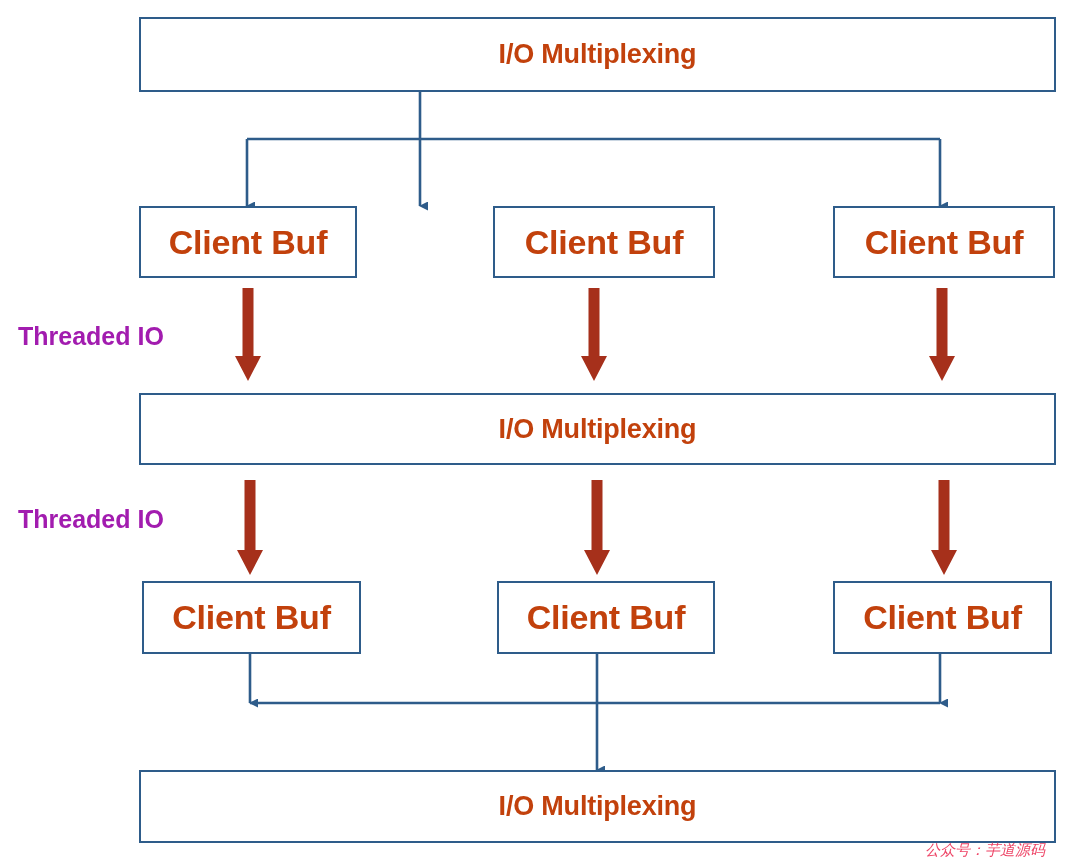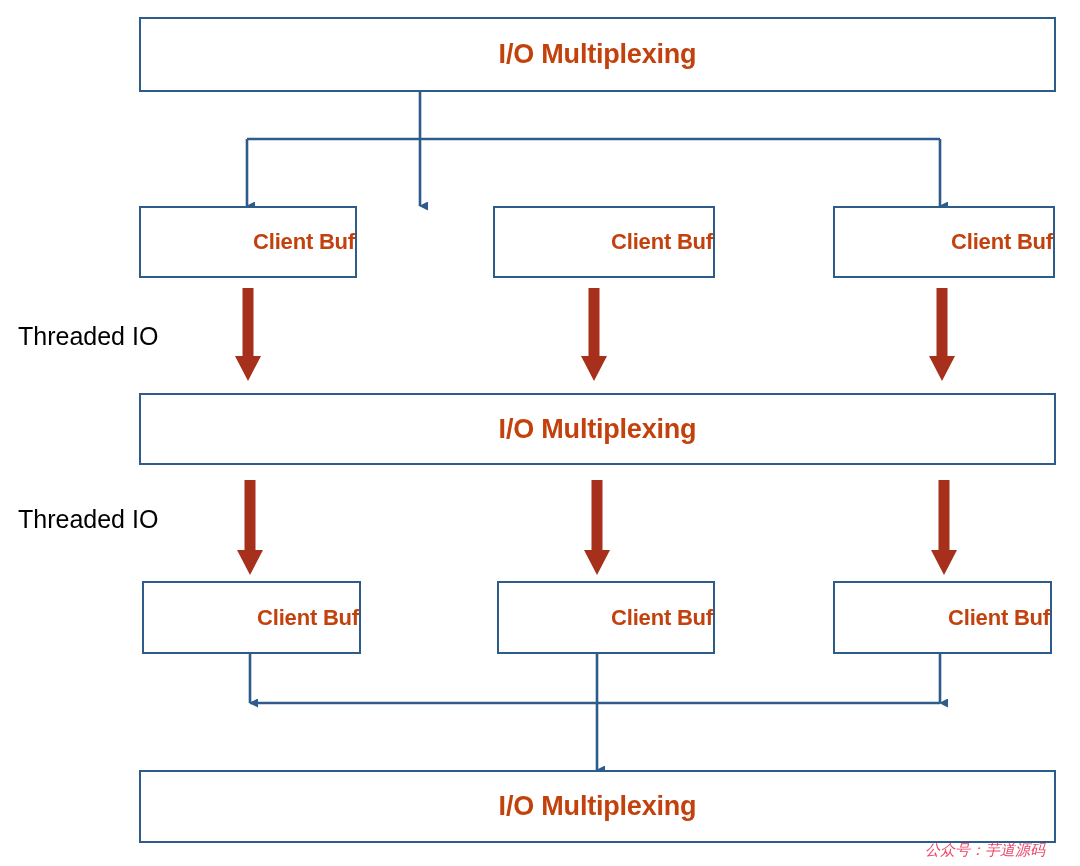--- a/index.html
+++ b/index.html
@@ -26,27 +26,26 @@
     align-items: center;
     justify-content: center;
     color: #c2410c;
     font-weight: bold;
     letter-spacing: -0.2px;
   }
   .node.mux {
     font-size: 27px;
   }
   .node.buf {
-    font-size: 22px;
-    justify-content: flex-end;
+    font-size: 34px;
   }
   .label-red {
     position: absolute;
-    color: #000000;
-    font-weight: normal;
+    color: #a21caf;
+    font-weight: bold;
     font-size: 25px;
     white-space: nowrap;
   }
   .watermark {
     position: absolute;
     color: #EE4466;
     font-size: 15px;
     white-space: nowrap;
     font-family: "DejaVu Sans", sans-serif;
     font-style: italic;

